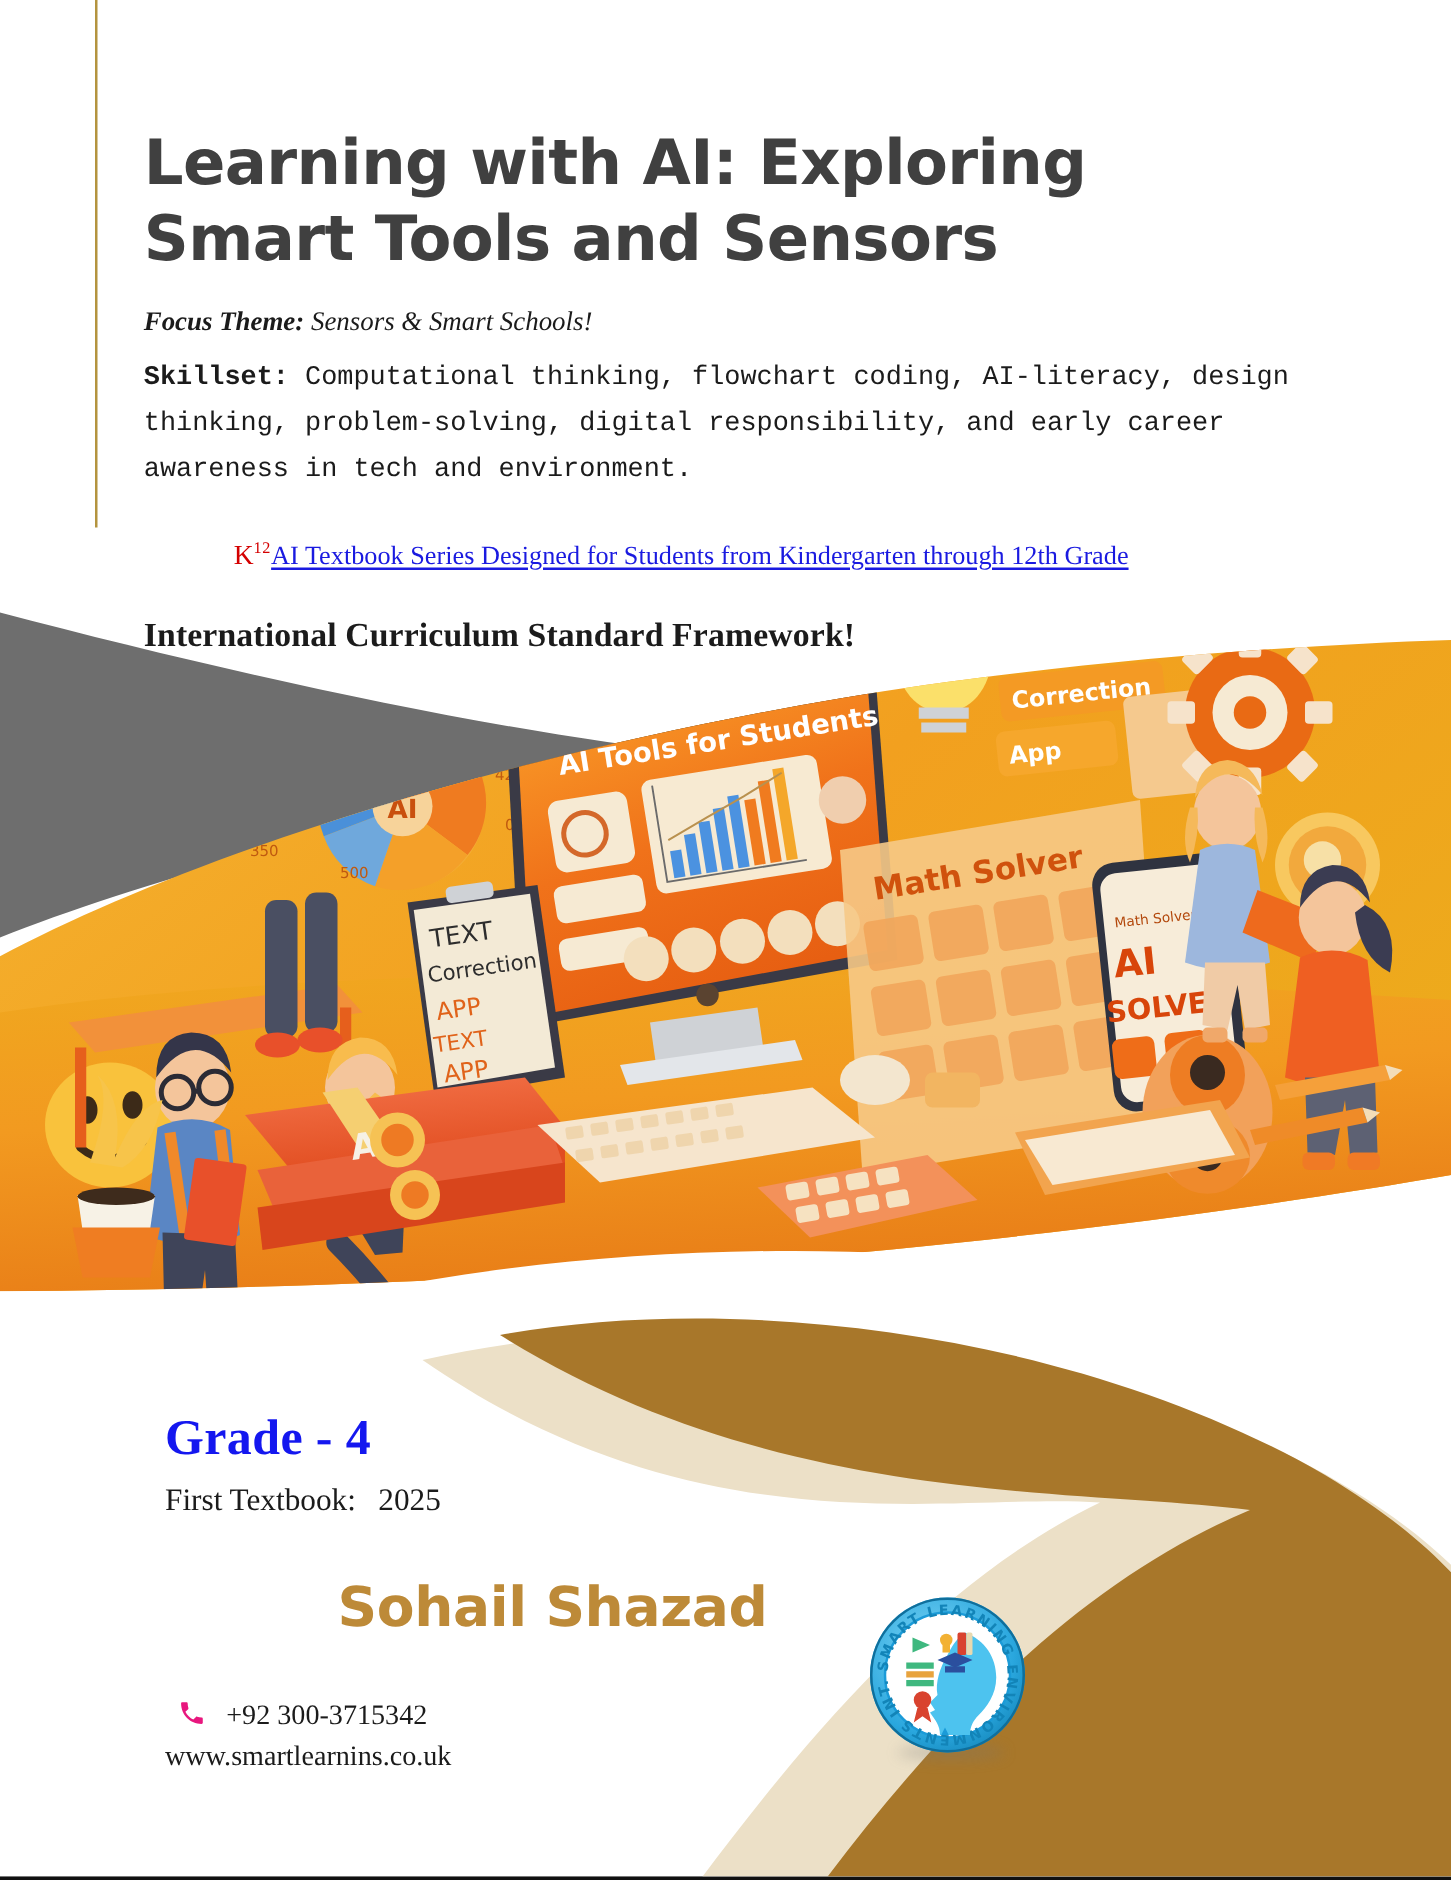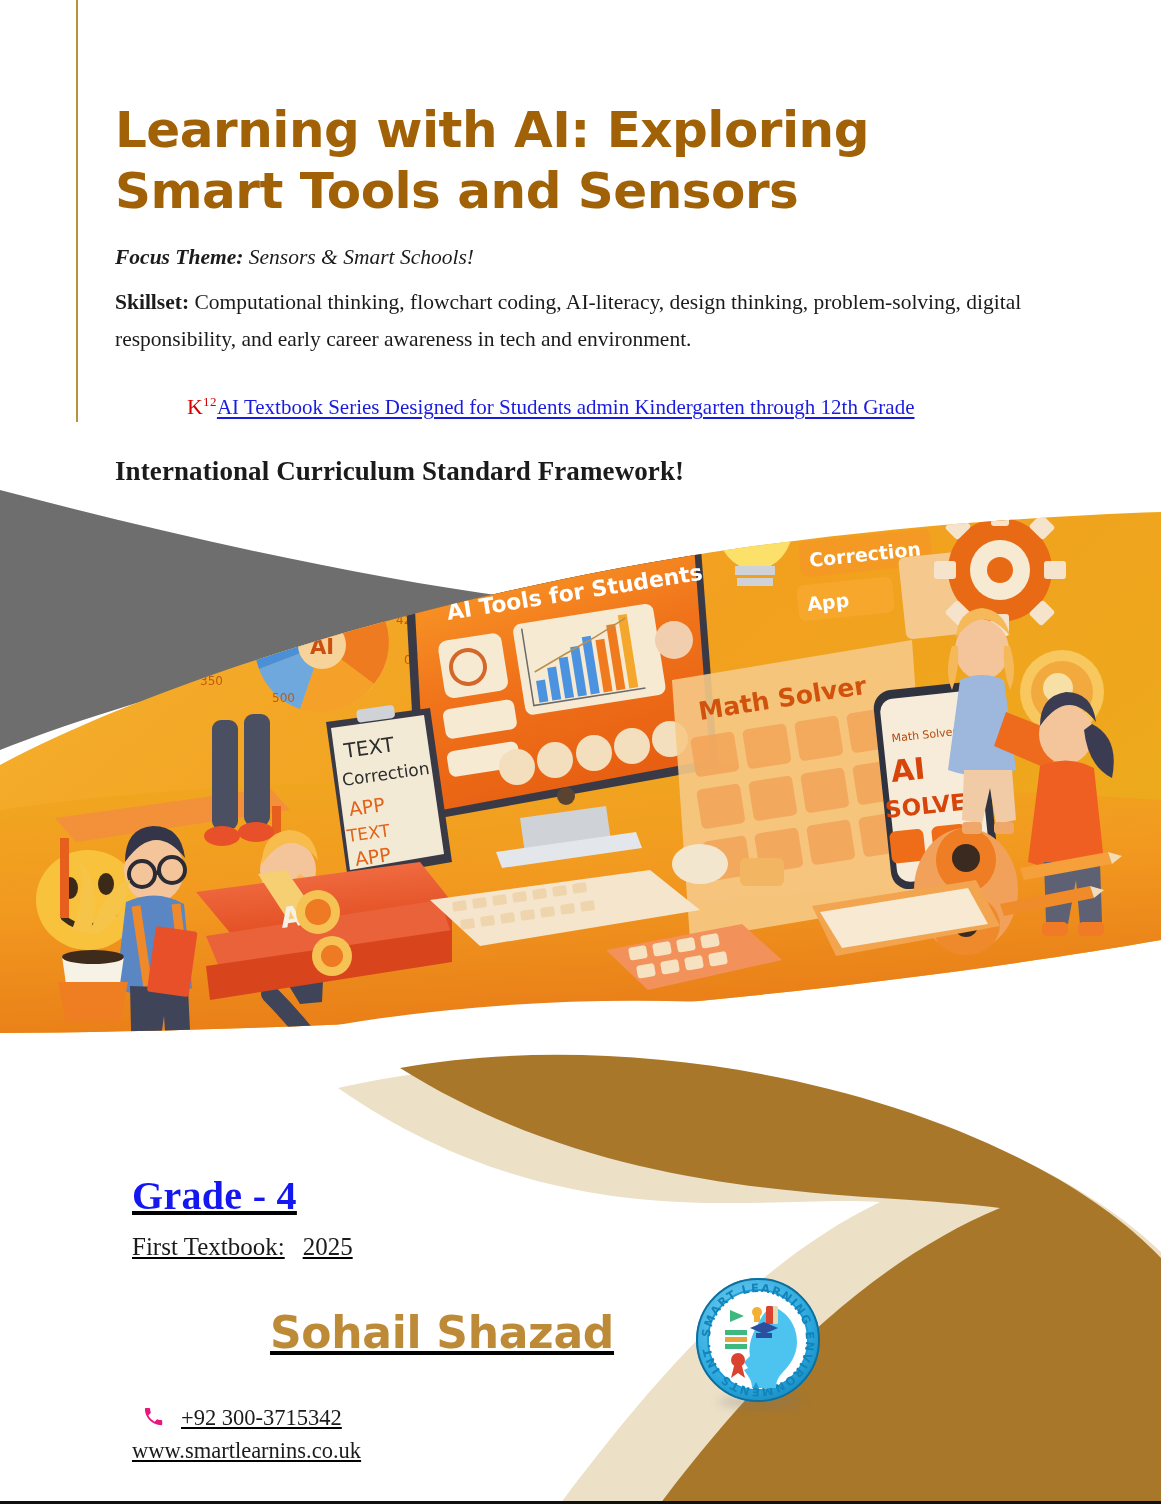--- a/index.html
+++ b/index.html
@@ -35,21 +35,21 @@
     position: absolute;
     left: 115px;
     top: 100px;
     width: 960px;
   }
   .title {
     font-family: "DejaVu Sans", sans-serif;
     font-weight: bold;
     font-size: 50px;
     line-height: 1.22;
-    color: #a16207;
+    color: #404040;
     letter-spacing: -0.5px;
     margin: 0 0 22px 0;
   }
   .title .line { display: block; }
 
   .focus {
     font-family: "Liberation Serif", serif;
     font-size: 21.5px;
     color: #1b1b1b;
     margin: 0 0 12px 0;
@@ -57,21 +57,21 @@
   }
   .focus b {
     font-weight: bold;
     font-style: italic;
   }
   .focus i {
     font-style: italic;
   }
 
   .skillset {
-    font-family: Liberation Serif, serif;
+    font-family: Liberation Mono, monospace;
     font-size: 21.5px;
     color: #1b1b1b;
     line-height: 1.72;
     margin: 0;
     max-width: 930px;
   }
   .skillset b { font-weight: bold; }
 
   .series-line {
     margin: 36px 0 0 0;
@@ -121,23 +121,22 @@
     top: 940px;
     width: 1161px;
     height: 564px;
     pointer-events: none;
   }
 
   
   .lower {
     position: absolute;
     left: 132px;
-    top: 1172px;
+    top: 1126px;
     width: 620px;
-    text-decoration: underline;
   }
   .grade {
     font-family: "Liberation Serif", serif;
     font-weight: bold;
     font-size: 40px;
     color: #1417ef;
     margin: 0 0 14px 0;
     letter-spacing: 0.3px;
   }
   .edition {
@@ -213,21 +212,21 @@
       <b>Focus Theme:</b>
       <i>Sensors &amp; Smart Schools!</i>
     </p>
 
     <p class="skillset">
       <b>Skillset:</b>
       <span>Computational thinking, flowchart coding, AI-literacy, design thinking, problem-solving, digital responsibility, and early career awareness in tech and environment.</span>
     </p>
 
     <p class="series-line">
-      <span class="series-k"><span>K</span><sup>12</sup></span><span class="series-rest">AI Textbook Series Designed for Students admin Kindergarten through 12th Grade</span>
+      <span class="series-k"><span>K</span><sup>12</sup></span><span class="series-rest">AI Textbook Series Designed for Students from Kindergarten through 12th Grade</span>
     </p>
 
     <p class="intl">International Curriculum Standard Framework!</p>
   </div>
 
   <div class="art-band">
     <svg class="art-svg" width="1161" height="575" viewBox="0 0 1161 575">
       <defs>
         <clipPath id="bandClip">
           <path d="M0,295 C150,215 420,125 740,78 C900,56 1040,46 1161,42 L1161,470 C1000,498 760,530 520,545 C330,557 150,562 0,563 Z"></path>

